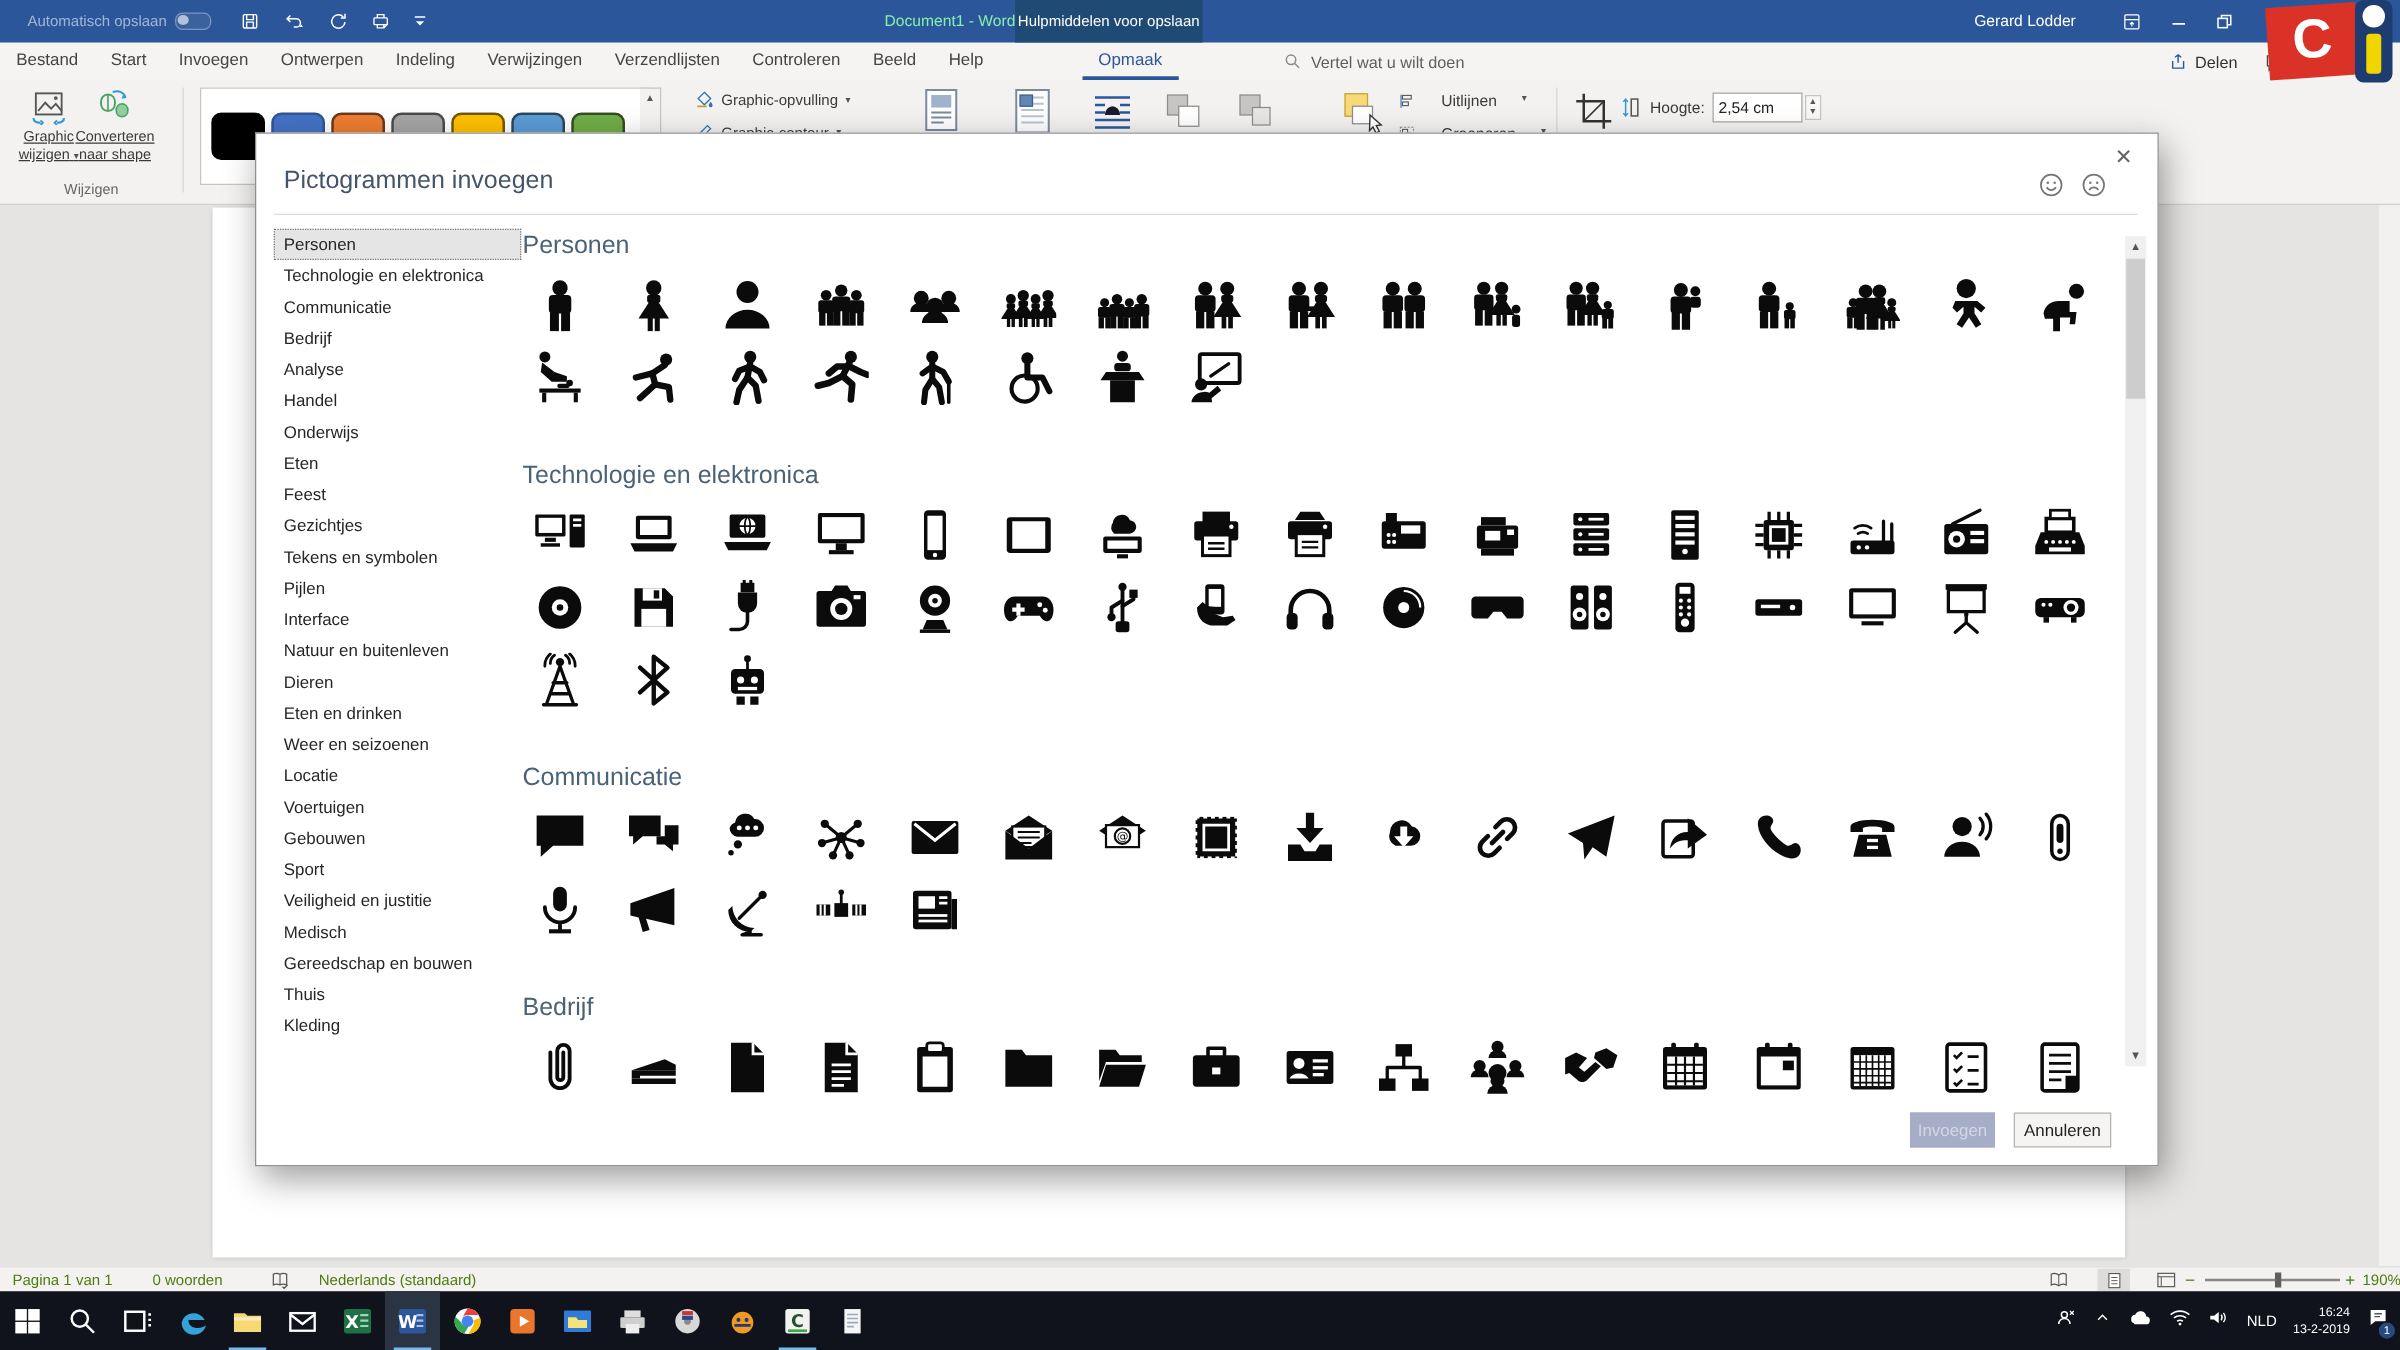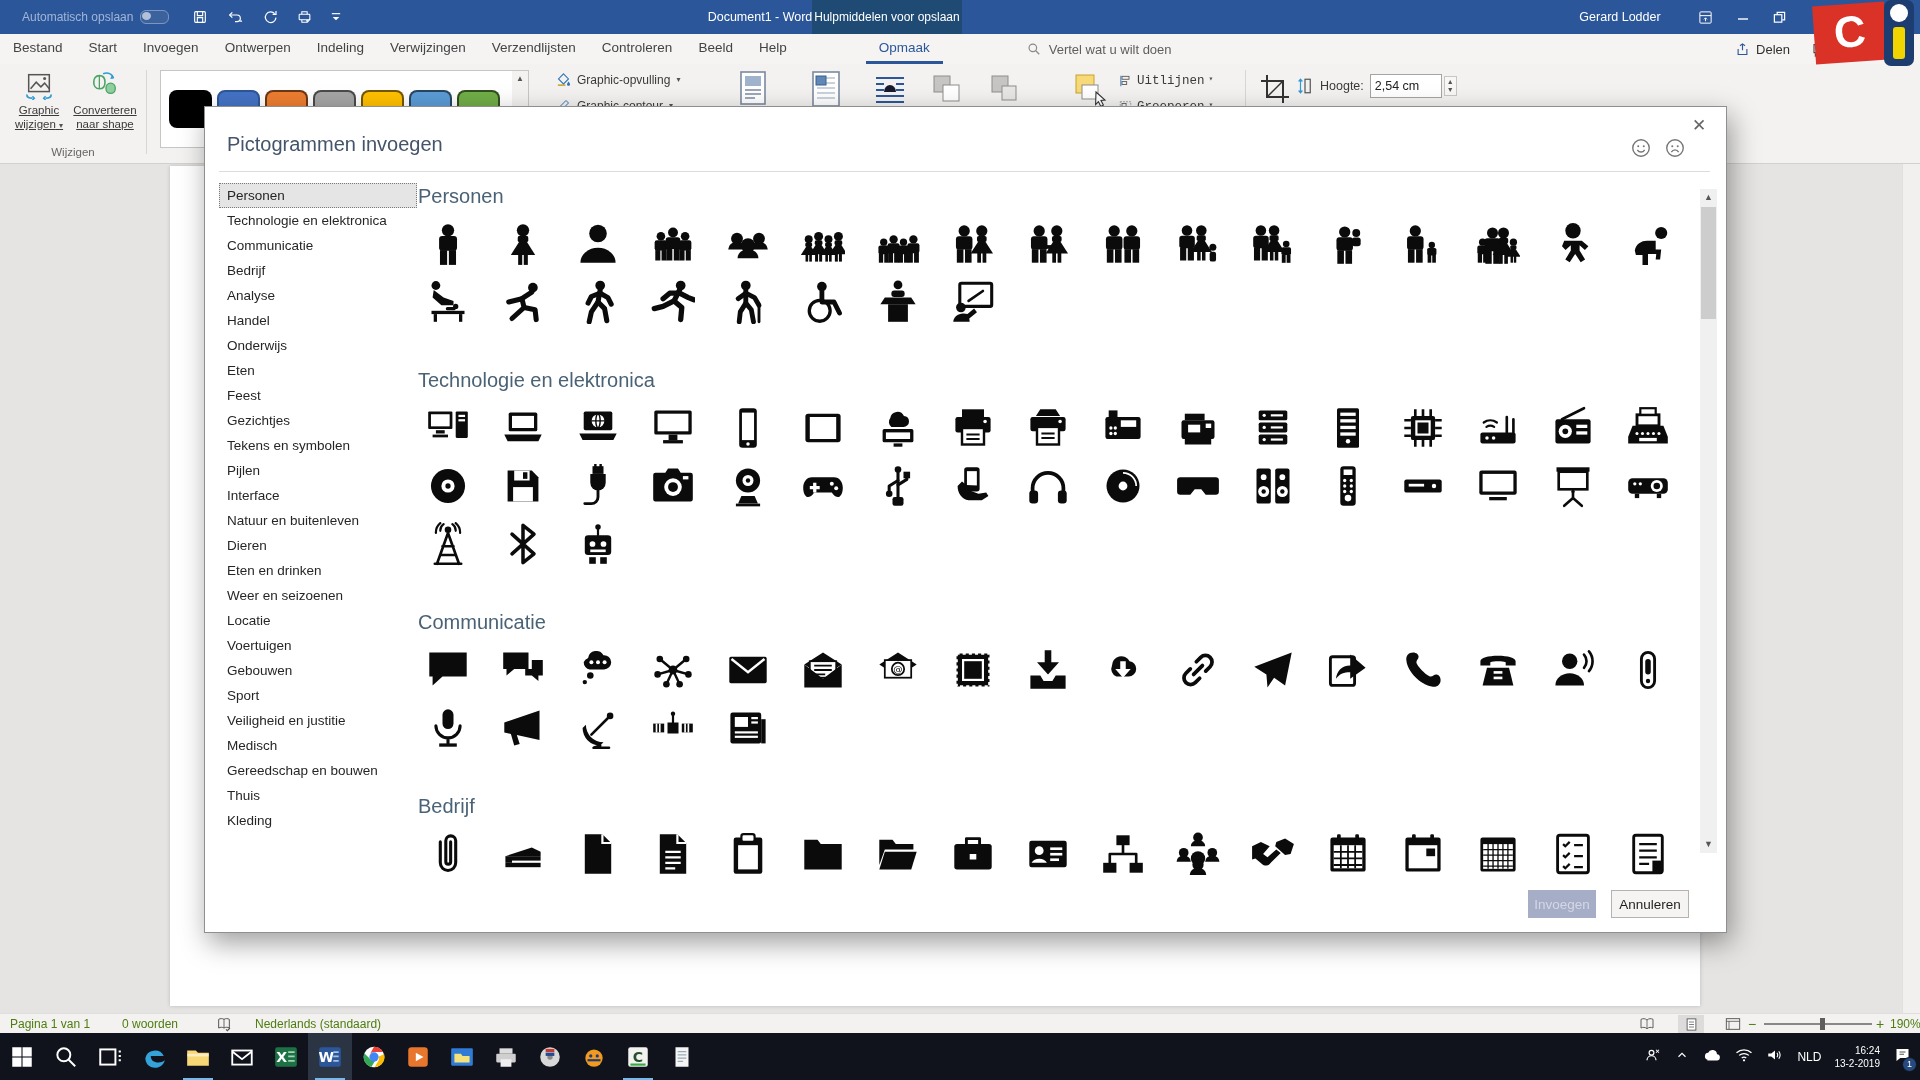--- a/index.html
+++ b/index.html
@@ -6,21 +6,21 @@
   #root{position:relative;width:1920px;height:1080px;overflow:hidden;background:#e6e4e2;
         font-family:"Liberation Sans","DejaVu Sans",sans-serif;-webkit-font-smoothing:antialiased;}
   
   #titlebar{position:absolute;left:0;top:0;width:1920px;height:34px;background:#2b579a;color:#fff;z-index:5;}
   #autosave{position:absolute;left:22px;top:0;height:34px;display:flex;align-items:center;gap:7px;
             color:#b6c5e0;font-size:12px;opacity:.85;justify-content:center;}
   .pill{width:27px;height:12px;border-radius:6px;border:1px solid #8ba2c8;position:relative;background:#40659f;}
   .pill:before{content:"";position:absolute;left:1px;top:1px;width:9px;height:8px;border-radius:50%;background:#c9d4e6;}
   #qat{position:absolute;left:192px;top:0;height:34px;display:flex;align-items:center;gap:18px;}
   #qat svg{display:block;}
-  #app-title{position:absolute;left:640px;top:0;width:240px;height:34px;line-height:34px;text-align:center;font-size:12.5px;color:#ffffff;}
+  #app-title{position:absolute;left:640px;top:0;width:240px;height:34px;line-height:34px;text-align:center;font-size:12.5px;color:#86efac;}
   #ctx-tab{position:absolute;left:812px;top:0;width:150px;height:34px;line-height:34px;text-align:center;
            font-size:12px;background:#1e4a74;color:#fff;}
   #user-name{position:absolute;left:1560px;top:0;width:120px;height:34px;line-height:34px;font-size:12.5px;text-align:center;}
   .winbtn{position:absolute;top:0;width:34px;height:34px;display:flex;align-items:center;justify-content:center;}
   
   #tabrow{position:absolute;left:0;top:34px;width:1920px;height:30px;background:#f5f4f3;display:flex;align-items:stretch;z-index:4;}
   .rtab{padding:0 13px;line-height:27px;font-size:13.5px;color:#444;border-bottom:3px solid transparent;cursor:default;}
   .rtab.active{color:#2b579a;border-bottom:3px solid #2b579a;margin-left:66px;}
   #tellme{display:flex;align-items:center;gap:8px;margin-left:84px;color:#605e5c;font-size:13px;}
   #share{position:absolute;right:130px;top:3px;height:24px;display:flex;align-items:center;gap:6px;font-size:13px;color:#323130;}
@@ -31,21 +31,21 @@
   .grouplabel{position:absolute;font-size:11.5px;color:#666;text-align:center;}
   .bigbtn{position:absolute;top:4px;width:66px;text-align:center;font-size:11.5px;color:#3b3a39;line-height:14px;text-decoration:underline;}
   .bigbtn svg{display:block;margin:2px auto 3px;}
   #gallery{position:absolute;left:160px;top:6px;width:352px;height:76px;background:#fff;border:1px solid #c8c6c4;display:flex;align-items:center;padding-left:8px;gap:5px;}
   .swatch{width:43px;height:38px;border-radius:8px;border:2px solid rgba(0,0,0,.55);box-sizing:border-box;}
   #galarrows{position:absolute;left:512px;top:6px;width:17px;height:76px;border:1px solid #c8c6c4;border-left:none;background:#f3f2f1;
              display:flex;flex-direction:column;align-items:center;justify-content:space-between;padding:3px 0;box-sizing:border-box;font-size:8px;color:#555;}
   .fillrow{position:absolute;left:556px;display:flex;align-items:center;gap:6px;font-size:12px;color:#3b3a39;white-space:nowrap;}
   .car{font-size:8px;color:#555;}
   .ribicon34{position:absolute;top:6px;}
-  .aline{position:absolute;left:1118px;display:flex;gap:4px;font-size:12.5px;color:#3b3a39;font-family:Liberation Mono, monospace;}
+  .aline{position:absolute;left:1118px;display:flex;gap:20px;font-size:12.5px;color:#3b3a39;}
   #hoogte{position:absolute;left:1296px;top:10px;display:flex;align-items:center;gap:6px;font-size:12.5px;color:#3b3a39;}
   #hoogte input{width:62px;height:22px;border:1px solid #a6a4a2;font-size:12.5px;padding:0 4px;font-family:inherit;color:#222;background:#fff;}
   #spin{display:flex;flex-direction:column;font-size:7px;color:#555;line-height:8px;margin-left:-4px;border:1px solid #c8c6c4;background:#f8f7f6;padding:1px 2px;}
   
   #canvas{position:absolute;left:0;top:164px;width:1920px;height:849px;background:#e6e4e2;}
   .page{position:absolute;background:#fff;box-shadow:0 0 4px rgba(0,0,0,.18);}
   #docscroll{position:absolute;left:1902px;top:164px;width:17px;height:849px;background:#f1f0ef;border-left:1px solid #e2e0de;}
   #collapse{position:absolute;left:1886px;top:144px;color:#666;}
   
   #dialog{position:absolute;left:204px;top:106px;width:1523px;height:827px;background:#fff;border:1px solid #8f8f8f;
@@ -200,21 +200,21 @@
     <div class="bigbtn" style="left:6px">
       <svg width="30" height="30" viewBox="0 0 32 32">
           <rect x="5" y="5" width="22" height="18" fill="none" stroke="#555" stroke-width="1.6"></rect>
           <path d="M7 20l6-7 5 5 4-4 5 6" fill="none" stroke="#555" stroke-width="1.6"></path>
           <circle cx="22" cy="9" r="1.6" fill="#555"></circle>
           <path d="M3 26c0 3 3 4 6 4M29 26c0 3-3 4-6 4" fill="none" stroke="#2e9bd6" stroke-width="1.8"></path>
           <path d="M9 28l2 2-2 2M23 28l-2 2 2 2" fill="none" stroke="#2e9bd6" stroke-width="1.6"></path>
         </svg>
       <span>Graphic wijzigen</span> <span class="car">▾</span>
     </div>
-    <div class="bigbtn" style="left:72px">
+    <div class="bigbtn" style="left:59px">
       <svg width="30" height="30" viewBox="0 0 32 32">
           <path d="M10 6c4 0 6 3 6 7s-2 7-6 7-6-3-6-7 2-7 6-7z" fill="none" stroke="#4aa564" stroke-width="1.7"></path>
           <path d="M10 6v14" stroke="#4aa564" stroke-width="1.4"></path>
           <path d="M22 14c3 0 5 2.4 5 5.5S25 25 22 25s-5-2.4-5-5.5 2-5.5 5-5.5z" fill="#8fcf9f" stroke="#4aa564" stroke-width="1.4"></path>
           <path d="M14 4c5-2 10 0 11 5" fill="none" stroke="#2e9bd6" stroke-width="1.7"></path>
           <path d="M23 6l2 3-3.4.6z" fill="#2e9bd6"></path>
         </svg>
       <span>Converteren naar shape</span>
     </div>
     <div class="grouplabel" style="left:28px;top:82px;width:90px">Wijzigen</div>

